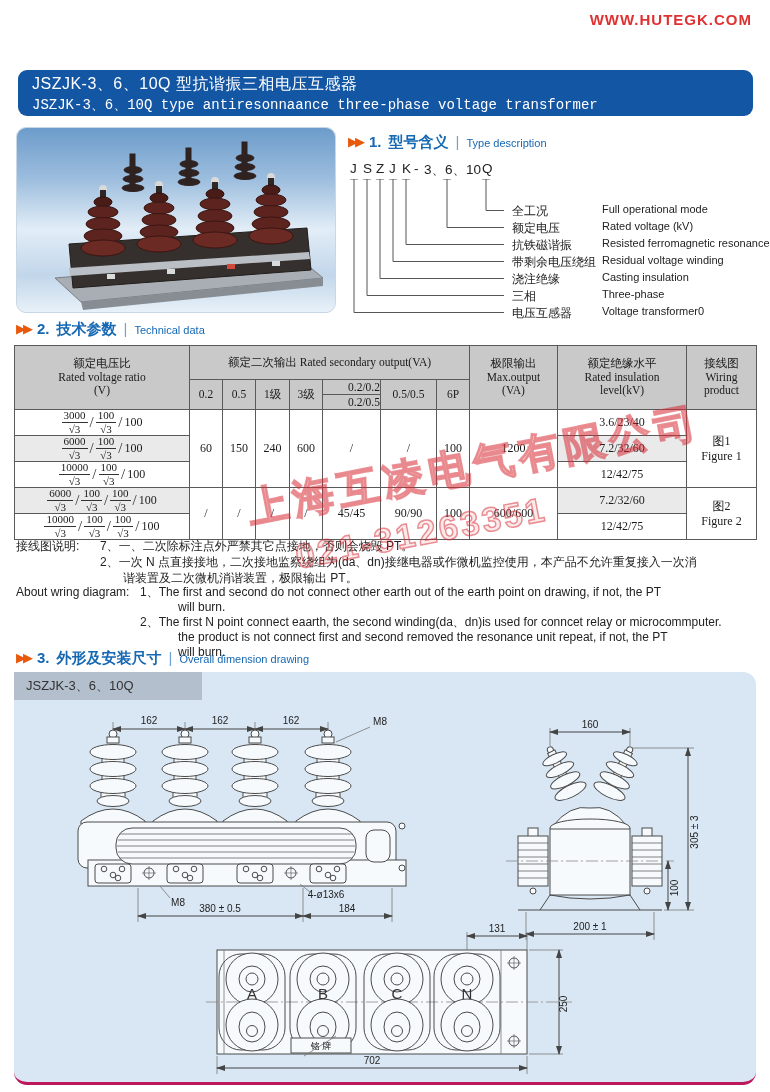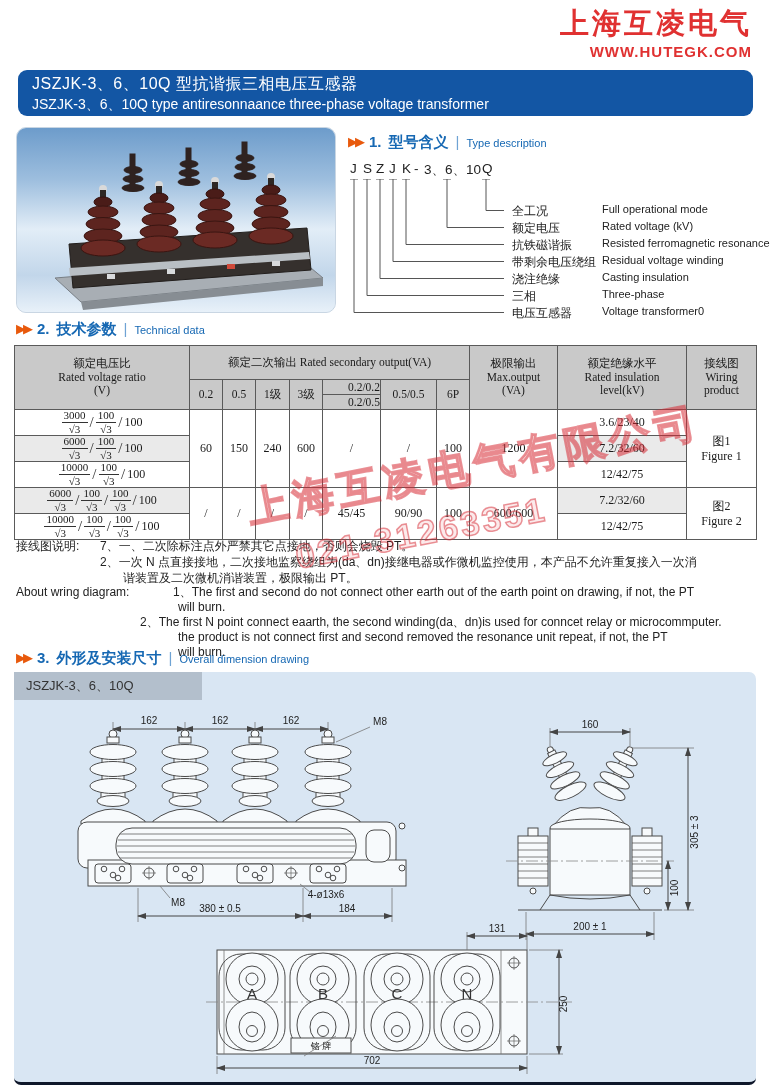--- a/index.html
+++ b/index.html
@@ -8,21 +8,21 @@
 
   
   .logo{position:absolute;top:8px;right:18px;text-align:right;}
   .logo-cn{font-size:29px;font-weight:bold;color:#e03131;letter-spacing:3px;line-height:1.1;}
   .logo-url{font-size:15px;font-weight:bold;color:#e03131;letter-spacing:1px;margin-top:3px;}
 
   
   .titlebar{position:absolute;left:18px;top:70px;width:735px;height:46px;background:#1356a4;
             border-radius:9px;box-sizing:border-box;padding:4px 0 0 14px;color:#fff;}
   .titlebar .t1{font-size:16px;font-weight:normal;letter-spacing:.5px;}
-  .titlebar .t2{font-size:14px;margin-top:1px;}
+  .titlebar .t2{font-size:14px;margin-top:1px;font-family:Liberation Mono, monospace;}
 
   
   .photo-panel{position:absolute;left:16px;top:127px;width:318px;height:184px;border-radius:10px;
                overflow:hidden;border:1px solid #c9d6e3;background:#dbe7f2;}
 
   
   .sec-head{position:absolute;display:flex;align-items:baseline;gap:7px;white-space:nowrap;}
   .sec-head .arr{color:#e8590c;font-size:13px;letter-spacing:-3px;transform:translateY(-1px);}
   .sec-head .num,.sec-head .zh{color:#1668b3;font-weight:bold;font-size:15px;}
   .sec-head .sep{color:#6fa3d4;font-size:15px;}
@@ -61,39 +61,38 @@
   .wm-line{position:absolute;font-weight:bold;color:rgba(222,45,55,0.10);
            -webkit-text-stroke:1.5px rgba(214,40,50,0.50);transform-origin:left center;white-space:nowrap;}
   .wm-co{left:248px;top:482px;font-size:41px;letter-spacing:5px;transform:rotate(-11deg);}
   .wm-ph{left:296px;top:538px;font-size:34px;letter-spacing:3px;transform:rotate(-11deg);}
 
   
   .note{position:absolute;font-size:12px;color:#222;white-space:nowrap;line-height:15px;}
 
   
   .draw-panel{position:absolute;left:14px;top:672px;width:742px;height:410px;background:#d9e6f3;
-              border-bottom:3px solid #0f172a;border-radius:7px;}
+              border-bottom:3px solid #be185d;border-radius:13px;}
   .panel-label{position:absolute;left:0;top:0;width:188px;height:28px;background:#b3bfcc;
                font-size:13px;color:#333;line-height:28px;padding-left:12px;box-sizing:border-box;}
   svg text{font-family:"Liberation Sans","DejaVu Sans",sans-serif;}
   .ol{stroke:#4b4b4b;stroke-width:1;fill:none;}
   .fw{fill:#f7fafc;}
   .dim{stroke:#444;stroke-width:1;marker-start:url(#ar);marker-end:url(#ar);}
   .ext{stroke:#777;stroke-width:.8;}
   .cl{stroke:#888;stroke-width:.8;stroke-dasharray:12 3 2 3;}
   .dt{font-size:10px;fill:#222;text-anchor:middle;}
   .ph{font-size:15px;fill:#333;text-anchor:middle;}
 </style>
 </head>
 <body>
 
 <div class="page">
 
   <div class="logo">
-    <div class="logo-cn">上海互凌电气</div>
     <div class="logo-url">WWW.HUTEGK.COM</div>
   </div>
 
   <div class="titlebar">
     <div class="t1">JSZJK-3、6、10Q 型抗谐振三相电压互感器</div>
     <div class="t2">JSZJK-3、6、10Q type antiresonnaance three-phase voltage transformer</div>
   </div>
 
   <div class="photo-panel">
     <svg width="318" height="184" viewBox="0 0 318 184">
@@ -415,21 +414,21 @@
         <td>12/42/75</td>
       </tr>
     </tbody>
   </table>
 
   <div class="note" style="left:16px;top:539px;">接线图说明:</div>
   <div class="note" style="left:100px;top:539px;">7、一、二次除标注点外严禁其它点接地，否则会烧毁 PT。</div>
   <div class="note" style="left:100px;top:555px;">2、一次 N 点直接接地，二次接地监察绕组为(da、dn)接继电器或作微机监控使用，本产品不允许重复接入一次消</div>
   <div class="note" style="left:123px;top:571px;">谐装置及二次微机消谐装置，极限输出 PT。</div>
   <div class="note" style="left:16px;top:585px;">About wring diagram:</div>
-  <div class="note" style="left:140px;top:585px;margin-left:33px;">1、The first and second do not connect other earth out of the earth point on drawing, if not, the PT</div>
+  <div class="note" style="left:140px;top:585px;">1、The first and second do not connect other earth out of the earth point on drawing, if not, the PT</div>
   <div class="note" style="left:178px;top:600px;">will burn.</div>
   <div class="note" style="left:140px;top:615px;">2、The first N point connect eaarth, the second winding(da、dn)is used for conncet relay or microcommputer.</div>
   <div class="note" style="left:178px;top:630px;">the product is not connect first and second removed the resonance unit repeat, if not, the PT</div>
   <div class="note" style="left:178px;top:645px;">will burn.</div>
 
   <div class="sec-head" style="left:16px;top:649px;">
     <span class="arr">▶▶</span>
     <span class="num">3.</span>
     <span class="zh">外形及安装尺寸</span>
     <span class="sep">|</span>

